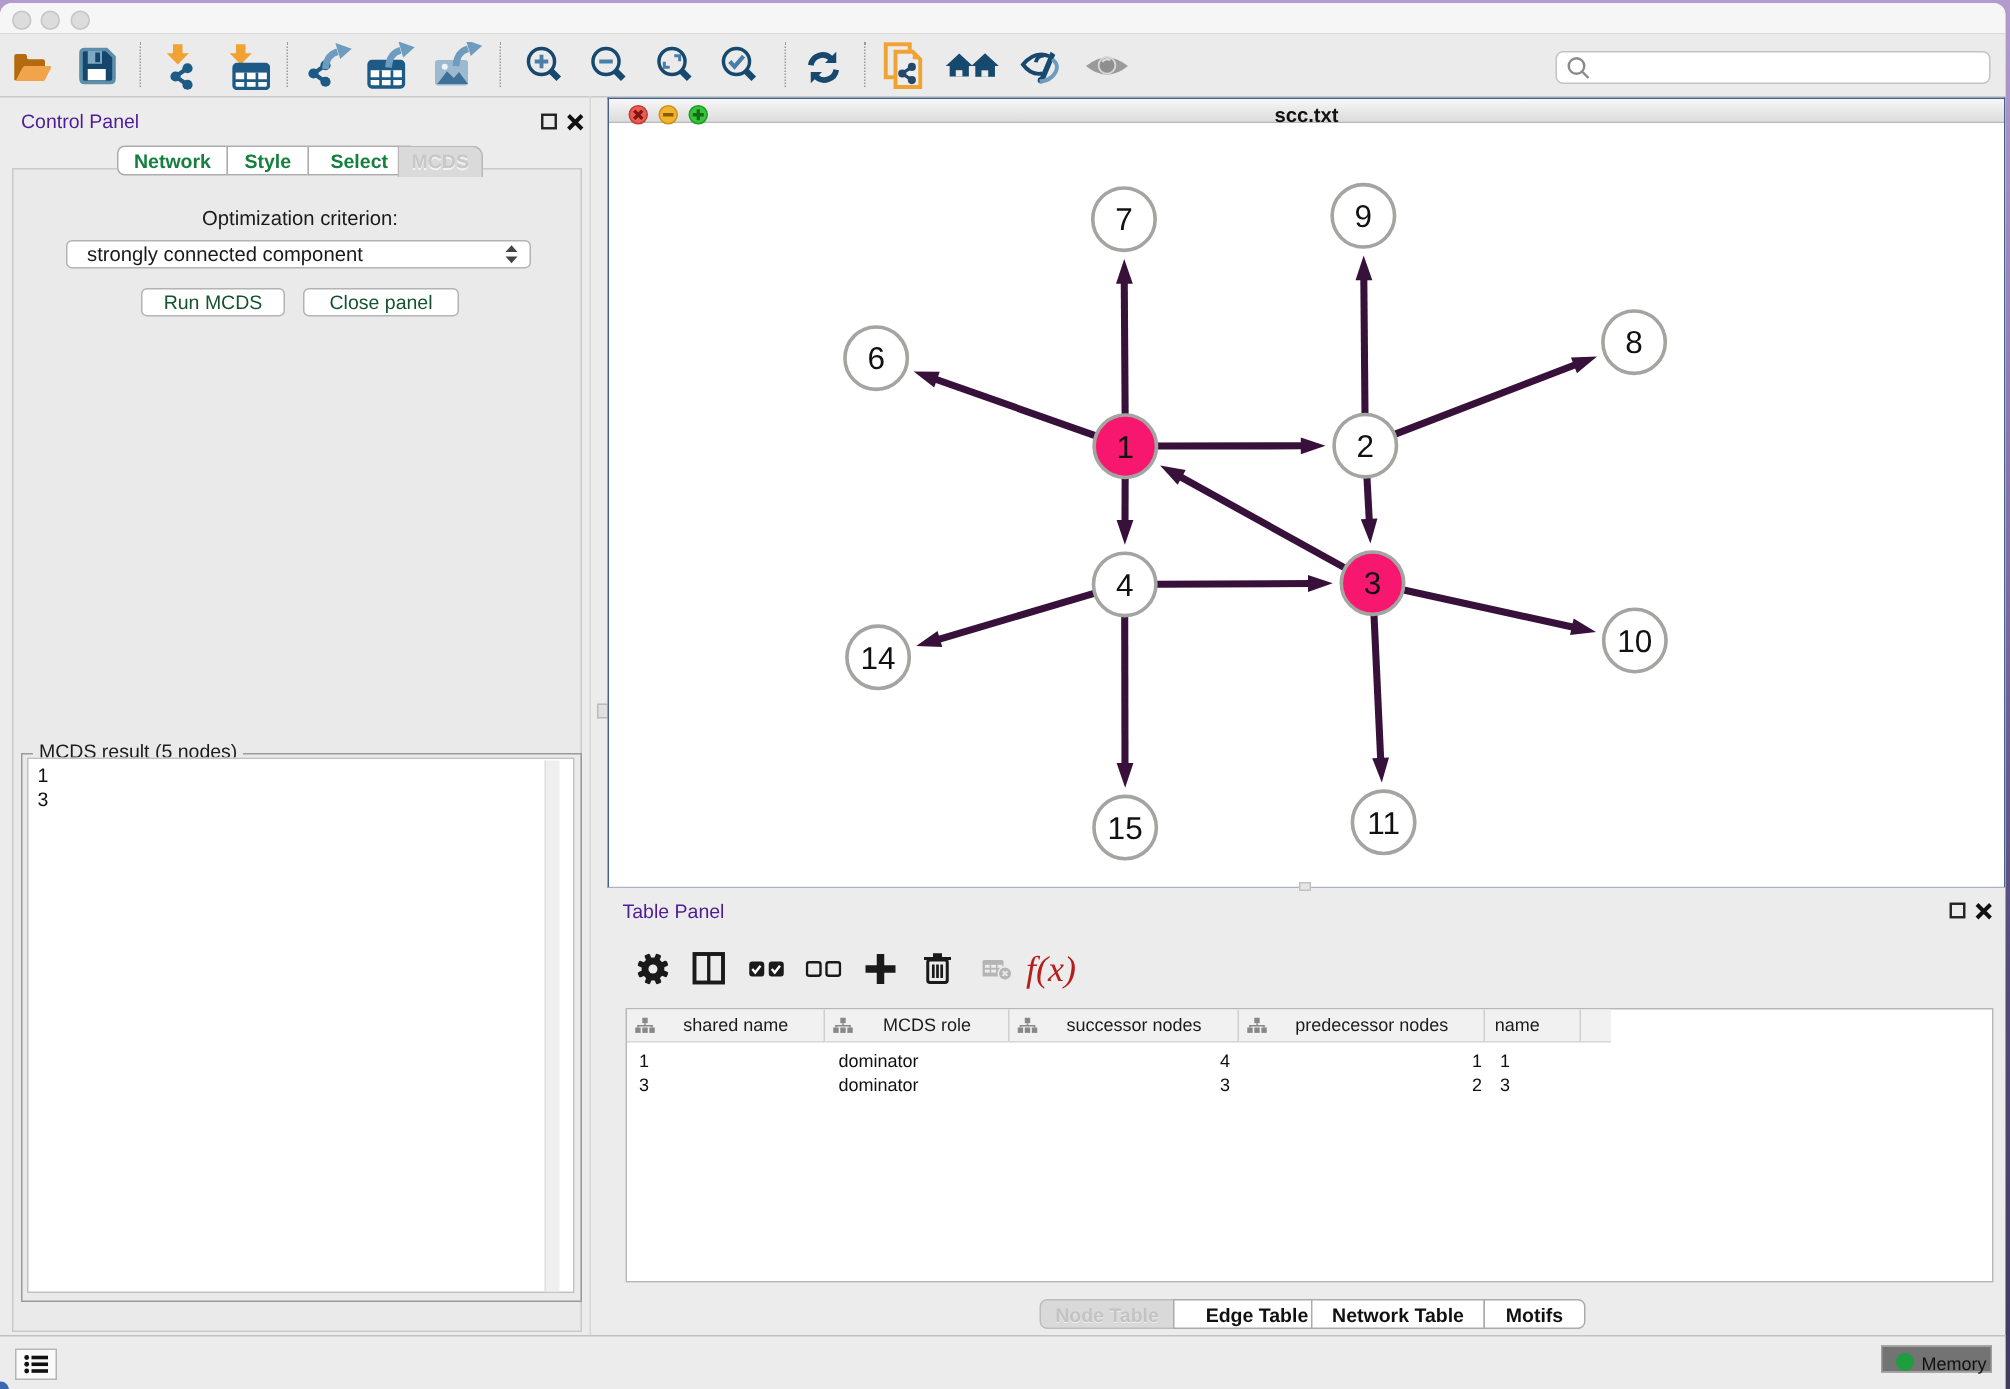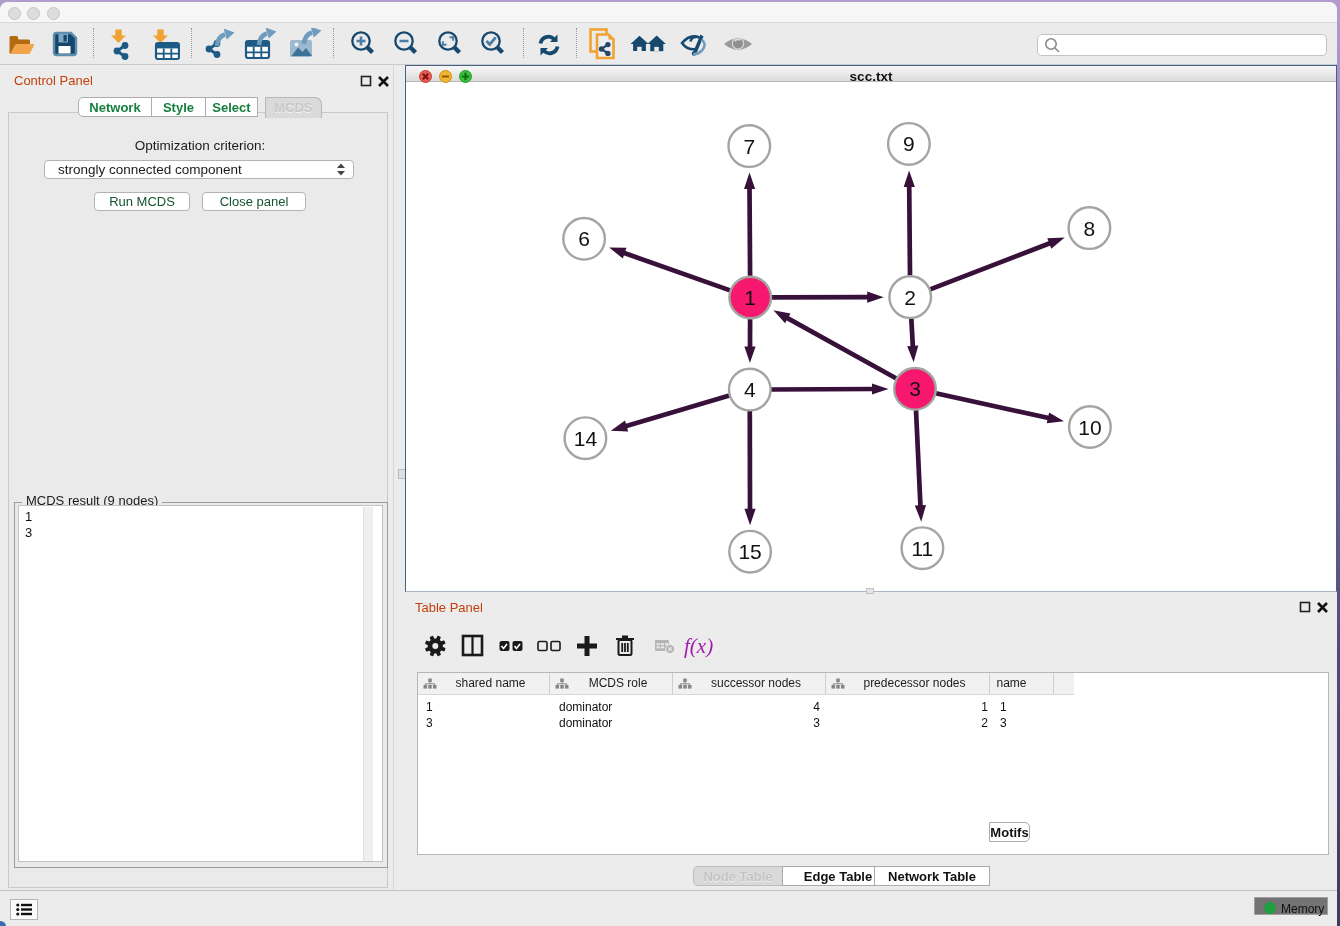--- a/index.html
+++ b/index.html
@@ -7,21 +7,21 @@
   body { font-family:"Liberation Sans", sans-serif; background:linear-gradient(#b29cce, #8d7bb0 30%, #55497a 70%, #3f3a5e); position:relative; }
   .abs { position:absolute; }
   .window { position:absolute; left:0; top:2px; width:1337px; height:924px; background:#ececec; border-radius:8px 8px 0 0; overflow:hidden; }
   .titlebar { position:absolute; left:0; top:0; width:100%; height:21px; background:#f6f6f6; border-bottom:1px solid #d9d9d9; }
   .tl { position:absolute; top:5px; width:13px; height:13px; border-radius:50%; background:#dcdcdc; border:1px solid #c5c5c5; }
   .title-text { position:absolute; top:3px; left:0; width:100%; text-align:center; font-size:13.5px; color:#b2b2b6; }
   .toolbar { position:absolute; left:0; top:21px; width:100%; height:42px; background:#ebebeb; border-bottom:1px solid #c9c9c9; }
   .tsep { position:absolute; top:5px; height:30px; width:1px; border-left:1px dotted #9a9a9a; }
   .searchbox { position:absolute; left:1037px; top:11px; width:290px; height:22px; background:#fff; border:1px solid #c3c3c3; border-radius:5px; }
   
-  .cp-head { font-size:13px; color:#c2410c; }
+  .cp-head { font-size:13px; color:#4c1d95; }
   .ctab { position:absolute; top:95px; height:20px; z-index:3; background:#fff; border:1px solid #acacac; font-size:13px; font-weight:bold; color:#15803d; text-align:center; line-height:19px; }
   .cp-content { position:absolute; left:8px; top:110px; width:380px; height:776px; background:#eaeaea; border:1px solid #c9c9c9; }
   .btn { position:absolute; background:#fff; border:1px solid #b3b3b3; border-radius:4px; font-size:13px; color:#14532d; text-align:center; }
   
   .netwin { position:absolute; left:405px; top:63px; width:932px; height:527px; border:1px solid #44618c; border-bottom:1px solid #a9b4c6; background:#fff; }
   .net-titlebar { position:absolute; left:0; top:0; width:100%; height:16px; background:linear-gradient(#f7f7f7,#dcdcdc); border-bottom:1px solid #b9b9b9; }
   .ntl { position:absolute; top:4px; width:13px; height:13px; border-radius:50%; }
   
   .thcell { position:absolute; top:0; height:21px; border-right:1px solid #cfcfcf; font-size:12px; color:#1c1c1c; text-align:center; line-height:21px; }
   .trow { position:absolute; font-size:12px; color:#111; }
@@ -168,37 +168,37 @@
   <div class="abs cp-head" style="left:14px; top:71px;">Control Panel</div>
   <svg class="abs" width="12" height="12" style="left:360px; top:73px;">
       <rect x="1.5" y="1.5" width="9" height="9" fill="none" stroke="#222" stroke-width="1.6"></rect>
     </svg>
   <svg class="abs" width="13" height="13" style="left:377px; top:73px;">
       <path d="M2 2 L11 11 M11 2 L2 11" stroke="#111" stroke-width="2.6"></path>
     </svg>
 
   <div class="ctab" style="left:78px; width:74px; border-radius:5px 0 0 5px;">Network</div>
   <div class="ctab" style="left:151px; width:55px;">Style</div>
-  <div class="ctab" style="left:205px; width:53px;">Select</div>
+  <div class="ctab" style="left:205px; width:69px;">Select</div>
   <div class="ctab" style="left:265px; width:57px; background:#dadada; border-color:#b8b8b8; border-bottom:none; height:21px; color:#c8c8c8; border-radius:0 7px 0 0; text-shadow:0 1px 0 #f2f2f2;">MCDS</div>
 
   <div class="cp-content"></div>
   <div class="abs" style="left:0; top:136px; width:400px; text-align:center; font-size:13.5px; color:#1a1a1a;">Optimization criterion:</div>
   <div class="abs" style="left:44px; top:158px; width:310px; height:19px; background:#fff; border:1px solid #b3b3b3; border-radius:4px; font-size:13.5px; color:#1a1a1a;">
     <span style="position:absolute; left:13px; top:1px;">strongly connected component</span>
     <svg width="12" height="15" style="position:absolute; right:6px; top:1px;">
         <path d="M2 6 L6 1.5 L10 6 Z" fill="#444"></path>
         <path d="M2 9 L6 13.5 L10 9 Z" fill="#444"></path>
       </svg>
   </div>
   <div class="btn" style="left:94px; top:190px; width:96px; height:19px; line-height:18px;">Run MCDS</div>
   <div class="btn" style="left:202px; top:190px; width:104px; height:19px; line-height:18px;">Close panel</div>
 
   <div class="abs" style="left:14px; top:500px; width:374px; height:366px; border:1px solid #9b9b9b;"></div>
-  <div class="abs" style="left:22px; top:491px; background:#eaeaea; padding:0 4px; font-size:13px; color:#1c1c1c;">MCDS result (9 nodes)</div>
+  <div class="abs" style="left:22px; top:491px; background:#eaeaea; padding:0 4px; font-size:13px; color:#1c1c1c;">MCDS result (5 nodes)</div>
   <div class="abs" style="left:18px; top:503px; width:365px; height:357px; background:#fff; border:1px solid #c2c2c2;">
     <div style="position:absolute; left:6px; top:3px; font-size:13px; color:#111; line-height:15.5px;">1<br>3</div>
     <div style="position:absolute; right:9px; top:1px; width:10px; height:354px; background:#efefef; border-left:1px solid #e0e0e0;"></div>
   </div>
 
   <div class="abs" style="left:398px; top:467px; width:8px; height:10px; background:#e0e0e0; border:1px solid #bbb;"></div>
 
   <div class="abs" style="left:393px; top:62px; width:1px; height:826px; background:#d8d8d8;"></div>
 
   <div class="netwin">
@@ -332,21 +332,21 @@
 <svg class="abs" width="21" height="19" style="left:654px;top:634px;">
       <rect x="1" y="4" width="14" height="11" rx="1" fill="#b5b5b5"></rect>
       <rect x="2.6" y="7.2" width="3.2" height="2" fill="#ebebeb"></rect>
       <rect x="6.8" y="7.2" width="3.2" height="2" fill="#ebebeb"></rect>
       <rect x="11" y="7.2" width="3.2" height="2" fill="#ebebeb"></rect>
       <rect x="2.6" y="10.4" width="3.2" height="2" fill="#ebebeb"></rect>
       <rect x="6.8" y="10.4" width="3.2" height="2" fill="#ebebeb"></rect>
       <circle cx="16" cy="13" r="4.5" fill="#b5b5b5" stroke="#ebebeb" stroke-width="1"></circle>
       <path d="M14.4 11.4 l3.2 3.2 M17.6 11.4 l-3.2 3.2" stroke="#ebebeb" stroke-width="1.3"></path>
     </svg>
-<div class="abs" style="left:684px; top:632px; font-family:'Liberation Serif', serif; font-style:italic; font-size:21px; color:#a21caf;">f(x)</div>
+<div class="abs" style="left:684px; top:632px; font-family:'Liberation Serif', serif; font-style:italic; font-size:24px; color:#b91c1c;">f(x)</div>
 
   <div class="abs" style="left:417px; top:670px; width:912px; height:183px; background:#fff; border:1px solid #b7b7b7;">
     <div style="position:absolute; left:0; top:0; width:656px; height:22px; background:#f1f1f1; border-bottom:1px solid #d8d8d8;"></div>
     <div class="thcell" style="left:0px; width:132px; padding-left:14px;"><svg width="14" height="12" style="position:absolute; left:5px; top:5px;">
           <rect x="5.2" y="0.5" width="3.6" height="3.6" fill="#888"></rect>
           <rect x="0.5" y="7" width="3.6" height="3.6" fill="#888"></rect>
           <rect x="5.2" y="7" width="3.6" height="3.6" fill="#888"></rect>
           <rect x="9.9" y="7" width="3.6" height="3.6" fill="#888"></rect>
           <path d="M7 4.2 v2 M2.3 7 v-1.2 h9.4 v1.2" stroke="#888" fill="none" stroke-width="1"></path>
         </svg>shared name</div>
@@ -380,21 +380,21 @@
     <div class="trow" style="left:8px;  top:43px;">3</div>
     <div class="trow" style="left:141px;top:43px;">dominator</div>
     <div class="trow" style="left:255px;top:43px; width:147px; text-align:right;">3</div>
     <div class="trow" style="left:408px;top:43px; width:162px; text-align:right;">2</div>
     <div class="trow" style="left:582px;top:43px;">3</div>
   </div>
 
   <div class="btab" style="left:693px; top:864px; width:90px; background:#d9d9d9; border-color:#bdbdbd; color:#c3c3c3; border-radius:5px 0 0 5px; text-shadow:0 1px 0 #f0f0f0;">Node Table</div>
   <div class="btab" style="left:782px; top:864px; width:93px;padding-left:19px;">Edge Table</div>
   <div class="btab" style="left:874px; top:864px; width:116px;">Network Table</div>
-  <div class="btab" style="left:989px; top:820px; width:41px; border-radius:0 5px 5px 0;">Motifs</div>
+  <div class="btab" style="left:989px; top:864px; width:68px; border-radius:0 5px 5px 0;">Motifs</div>
 
   <div class="abs" style="left:0; top:888px; width:1337px; height:36px; background:#ececec; border-top:1px solid #c2c2c2;"></div>
   <div class="abs" style="left:10px; top:897px; width:28px; height:21px; background:#fafafa; border:1px solid #b5b5b5;">
     <svg width="16" height="13" style="position:absolute;left:5px;top:3px;">
       <circle cx="1.8" cy="2" r="1.6" fill="#111"></circle>
         <rect x="5" y="0.8" width="11" height="2.4" fill="#111"></rect>
       <circle cx="1.8" cy="6.5" r="1.6" fill="#111"></circle>
         <rect x="5" y="5.3" width="11" height="2.4" fill="#111"></rect>
       <circle cx="1.8" cy="11" r="1.6" fill="#111"></circle>
         <rect x="5" y="9.8" width="11" height="2.4" fill="#111"></rect>

